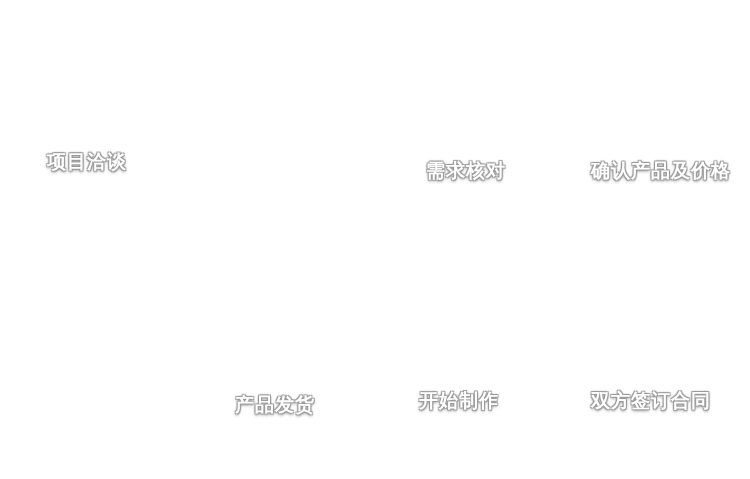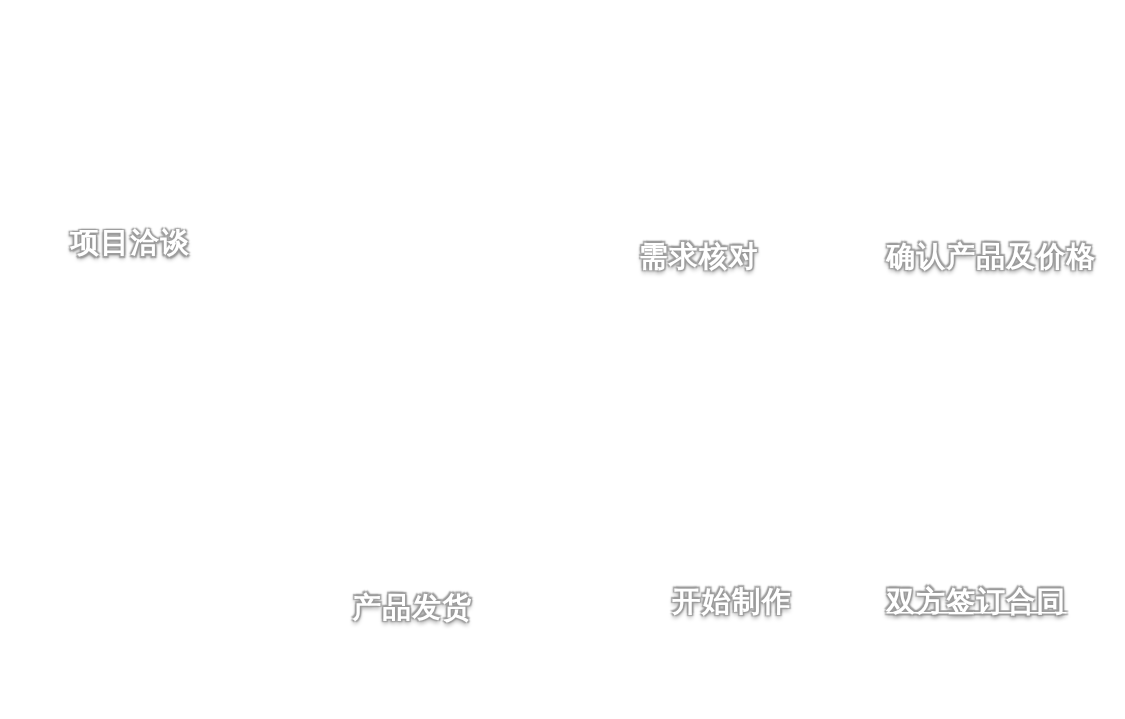--- a/index.html
+++ b/index.html
@@ -40,19 +40,19 @@
 
 <div class="diagram">
 
   <span class="step-label" style="left:87px;  top:162px;">项目洽谈</span>
 
 
   <span class="step-label" style="left:466px; top:171px;">需求核对</span>
 
   <span class="step-label" style="left:661px; top:171px;">确认产品及价格</span>
 
-  <span class="step-label" style="left:651px; top:401px;text-decoration:underline;">双方签订合同</span>
+  <span class="step-label" style="left:651px; top:401px;">双方签订合同</span>
 
-  <span class="step-label" style="left:488px; top:401px;text-align:right;">开始制作</span>
+  <span class="step-label" style="left:459px; top:401px;text-align:right;">开始制作</span>
 
   <span class="step-label" style="left:275px; top:405px;">产品发货</span>
 
 </div>
 
 </body></html>

